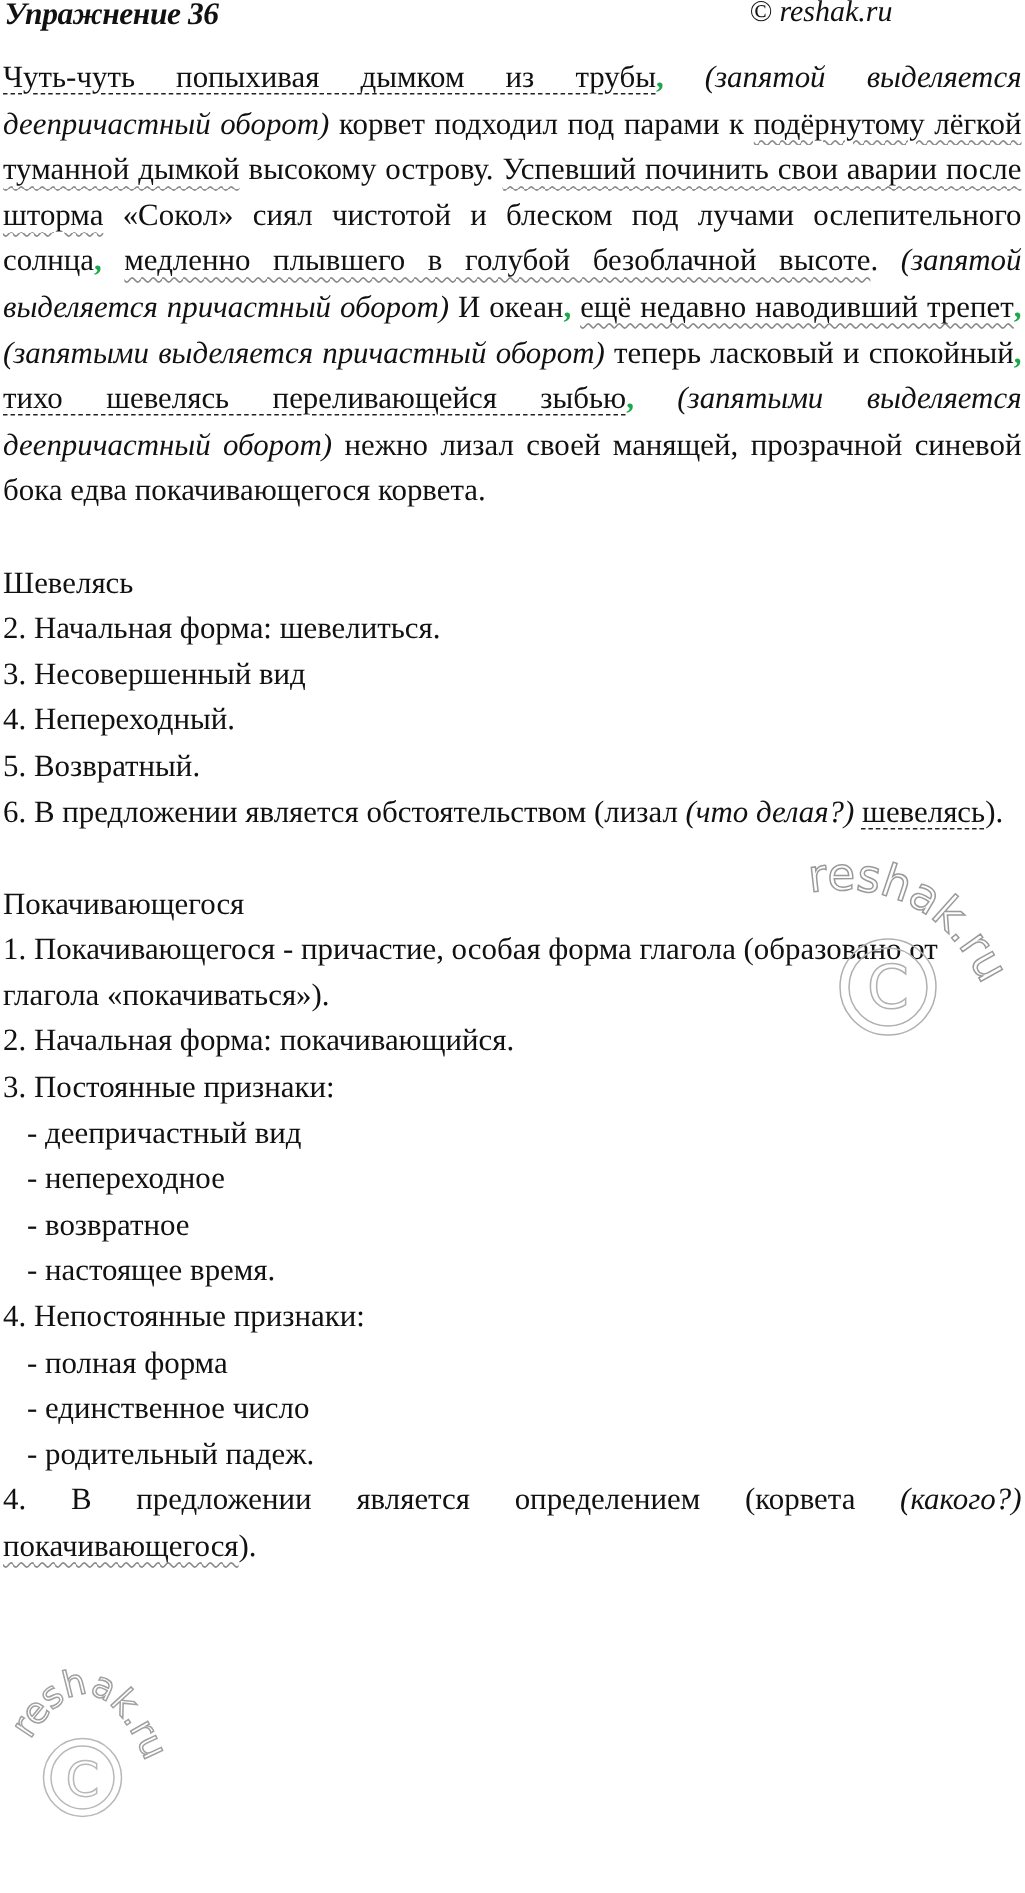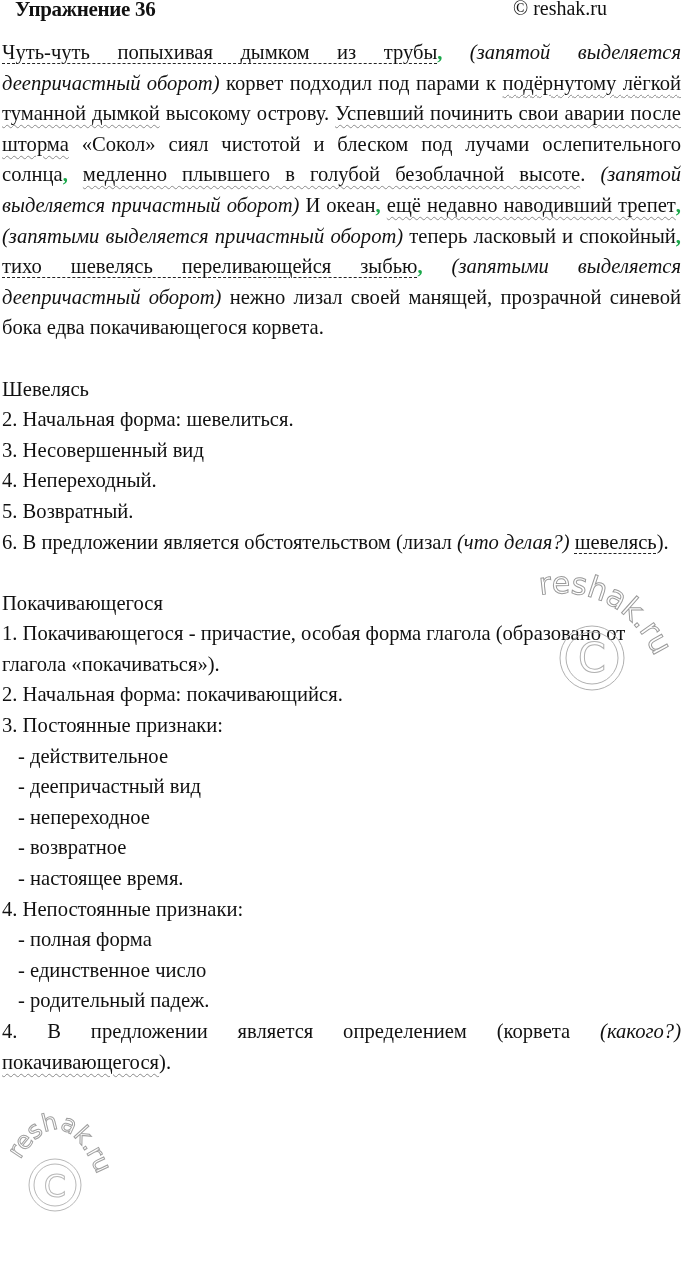--- a/index.html
+++ b/index.html
@@ -2,21 +2,21 @@
 <html><head>
 <meta charset="utf-8">
 <style>
   html, body { margin: 0; padding: 0; background: #ffffff; }
   body {
     width: 683px; height: 1262px; overflow: hidden; position: relative;
     font-family: "Liberation Serif", "DejaVu Serif", serif;
     color: #111111;
   }
   .header {
-    position: absolute; left: 12px; top: 0; width: 598px; height: 28px;
+    position: absolute; left: 0; top: 0; width: 598px; height: 28px; font-style: italic;
   }
   .title {
     position: absolute; left: 3px; top: -3px;
     font-weight: bold; font-size: 21px; letter-spacing: -0.3px;
   }
   .copyright {
     position: absolute; right: 3px; top: -3px; font-size: 20px;
   }
   .content {
     position: absolute; left: 2px; top: 37px; width: 679px;
@@ -56,21 +56,20 @@
     <p class="just"><span>6. В предложении является обстоятельством (лизал </span><span class="i">(что делая?)</span> <span class="dashdot">шевелясь</span><span>).</span></p>
   </div>
 
   <div class="gap"></div>
 
   <div>
     <p>Покачивающегося</p>
     <p>1. Покачивающегося - причастие, особая форма глагола (образовано от глагола «покачиваться»).</p>
     <p>2. Начальная форма: покачивающийся.</p>
     <p>3. Постоянные признаки:</p>
-    <p class="indent">- действительное</p>
     <p class="indent">- деепричастный вид</p>
     <p class="indent">- непереходное</p>
     <p class="indent">- возвратное</p>
     <p class="indent">- настоящее время.</p>
     <p>4. Непостоянные признаки:</p>
     <p class="indent">- полная форма</p>
     <p class="indent">- единственное число</p>
     <p class="indent">- родительный падеж.</p>
     <p class="just"><span>4. В предложении является определением (корвета </span><span class="i">(какого?)</span> <span class="wavy">покачивающегося</span><span>).</span></p>
   </div>

